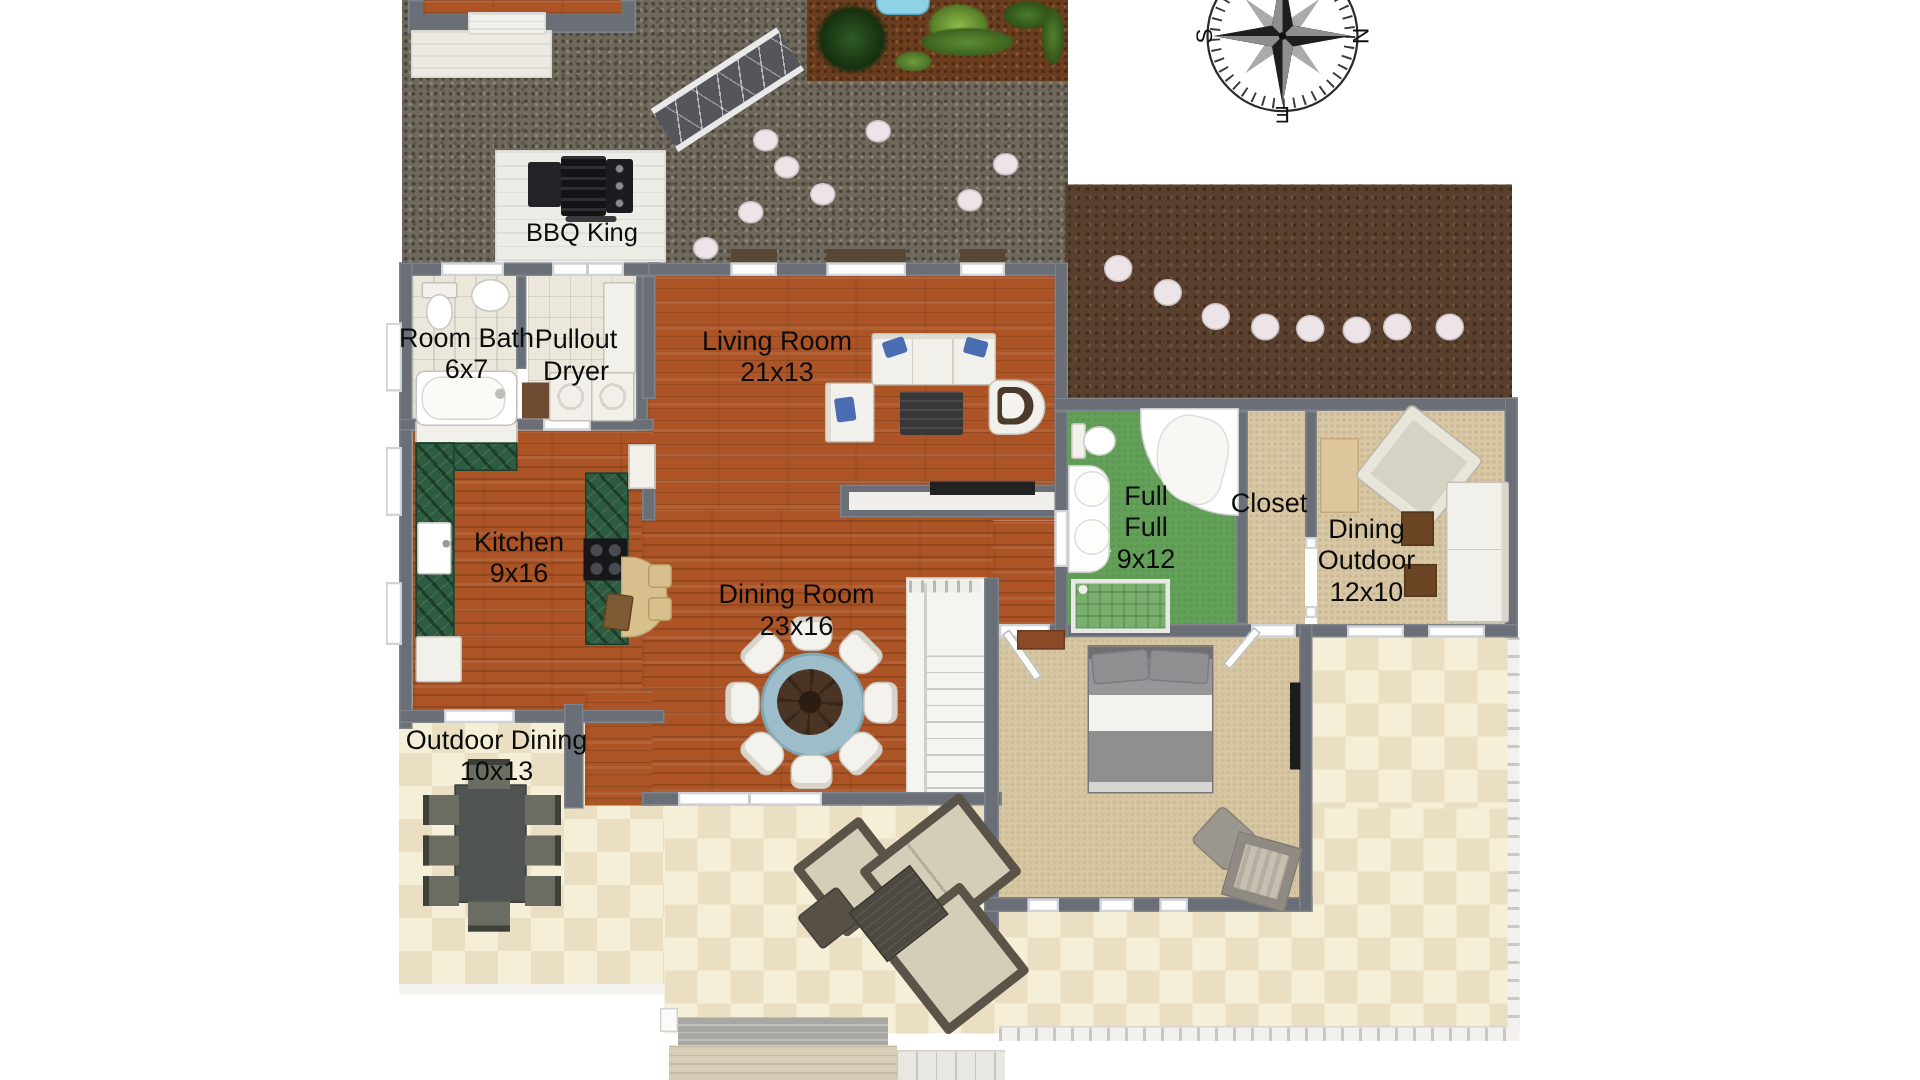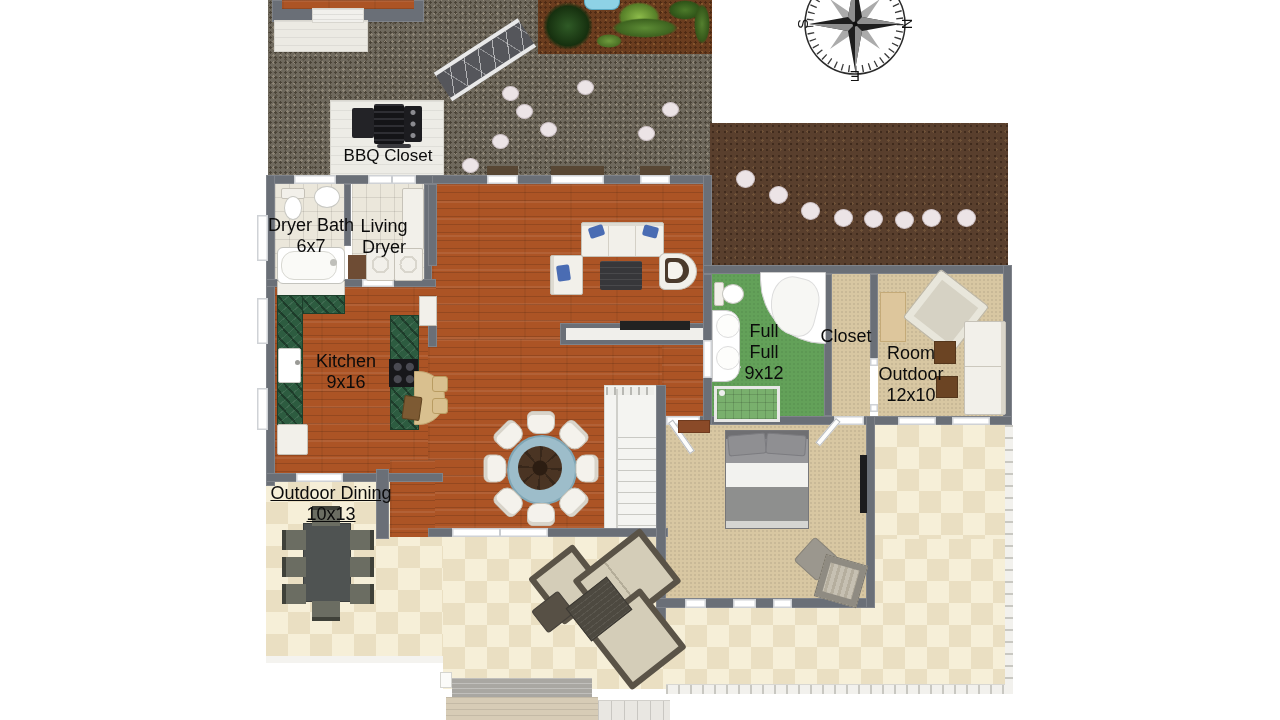--- a/index.html
+++ b/index.html
@@ -260,45 +260,53 @@
   <div class="abs" style="left:312px;top:506px;width:28px;height:16px;background:#6b6d62;border-top:4px solid #3f4139;"></div>
   <div class="abs" style="left:312px;top:601px;width:28px;height:16px;background:#6b6d62;border-bottom:4px solid #3f4139;"></div>
 
   <div class="lanai-cush" style="left:540px;top:555px;width:45px;height:47px;transform:rotate(-38deg);"></div>
   <div class="lanai-cush" style="left:584px;top:547px;width:74px;height:56px;transform:rotate(-38deg);background-image:linear-gradient(90deg,transparent 30px,#b4ad99 30px 32px,transparent 32px);"></div>
   <div class="lanai-cush" style="left:601px;top:601px;width:58px;height:64px;transform:rotate(-38deg);"></div>
   <div class="abs" style="left:536px;top:598px;width:32px;height:26px;background:#575045;border:1px solid #45403a;transform:rotate(-38deg);border-radius:3px;"></div>
   <div class="abs" style="left:573px;top:588px;width:50px;height:40px;background:#4d4940;border:1px solid #3c3933;transform:rotate(-38deg);background-image:repeating-linear-gradient(0deg,rgba(255,255,255,.07) 0 1px,transparent 1px 5px);"></div>
 
   <div class="label" style="left:388px;top:155px;font-size:17px;">
-    <span>BBQ Closet</span>
+    <span>BBQ King</span>
     </div>
   <div class="label" style="left:311px;top:236px;">
-    <span>Dryer Bath</span>
+    <span>Room Bath</span>
     <span>6x7</span>
     </div>
   <div class="label" style="left:384px;top:237px;">
-    <span>Living</span>
+    <span>Pullout</span>
     <span>Dryer</span>
+    </div>
+  <div class="label" style="left:518px;top:238px;">
+    <span>Living Room</span>
+    <span>21x13</span>
     </div>
   <div class="label" style="left:346px;top:372px;">
     <span>Kitchen</span>
     <span>9x16</span>
+    </div>
+  <div class="label" style="left:531px;top:407px;">
+    <span>Dining Room</span>
+    <span>23x16</span>
     </div>
   <div class="label" style="left:764px;top:352px;">
     <span>Full</span>
     <span>Full</span>
     <span>9x12</span>
     </div>
   <div class="label" style="left:846px;top:336px;">
     <span>Closet</span>
     </div>
   <div class="label" style="left:911px;top:374px;">
-    <span>Room</span>
+    <span>Dining</span>
     <span>Outdoor</span>
     <span>12x10</span>
     </div>
-  <div class="label" style="left:331px;top:504px;text-decoration:underline;">
+  <div class="label" style="left:331px;top:504px;">
     <span>Outdoor Dining</span>
     <span>10x13</span>
     </div>
 
 </div>
 
 </body></html>

